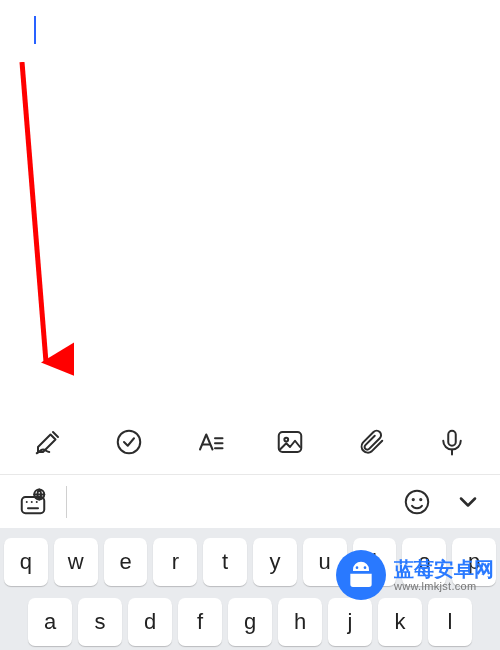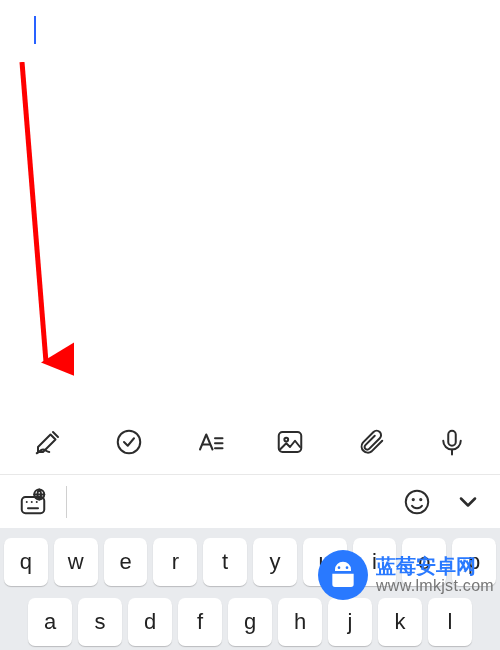--- a/index.html
+++ b/index.html
@@ -124,21 +124,21 @@
       display: flex;
       align-items: center;
       justify-content: center;
     }
     .wm-text {
       display: flex;
       flex-direction: column;
       line-height: 1.1;
     }
     .wm-title { font-size: 20px; font-weight: 700; color: #2979ff; }
-    .wm-url { font-size: 16px; color: #777; letter-spacing: .3px; }
+    .wm-url { font-size: 11px; color: #777; letter-spacing: .3px; }
   </style>
 </head>
 <body>
 
 <div class="editor-area">
   <span></span>
   <div class="cursor"></div>
   <svg class="arrow" width="60" height="320">
     <defs>
         <marker id="ahead" markerWidth="10" markerHeight="10" refX="5" refY="9" orient="auto-start-reverse">

